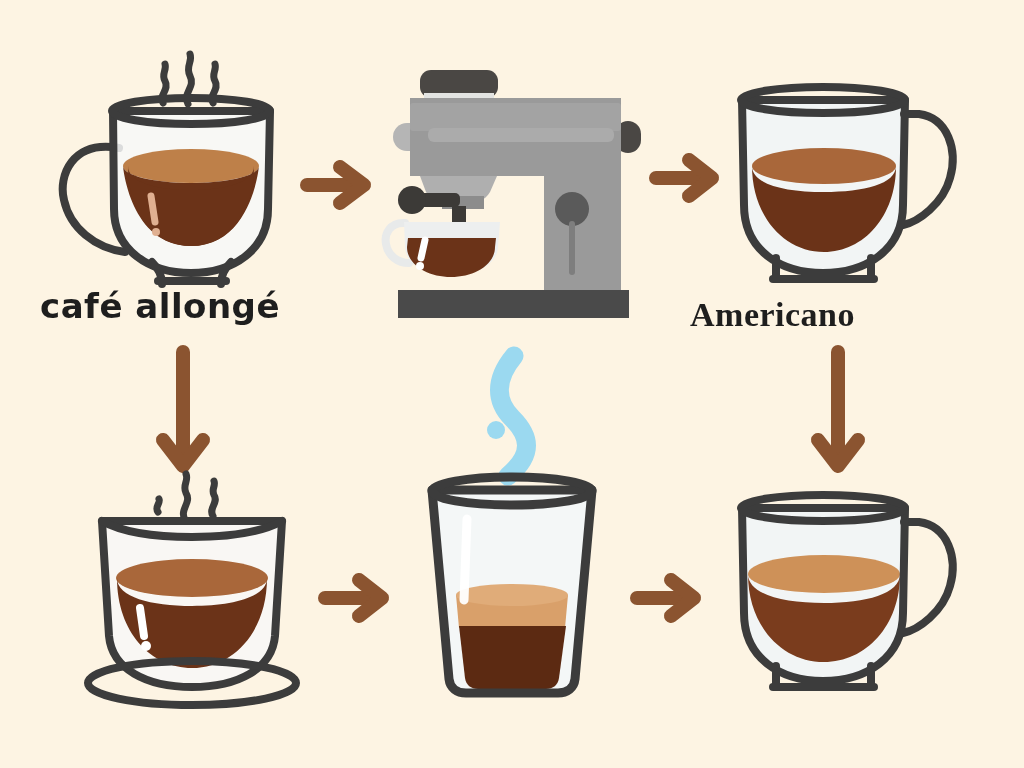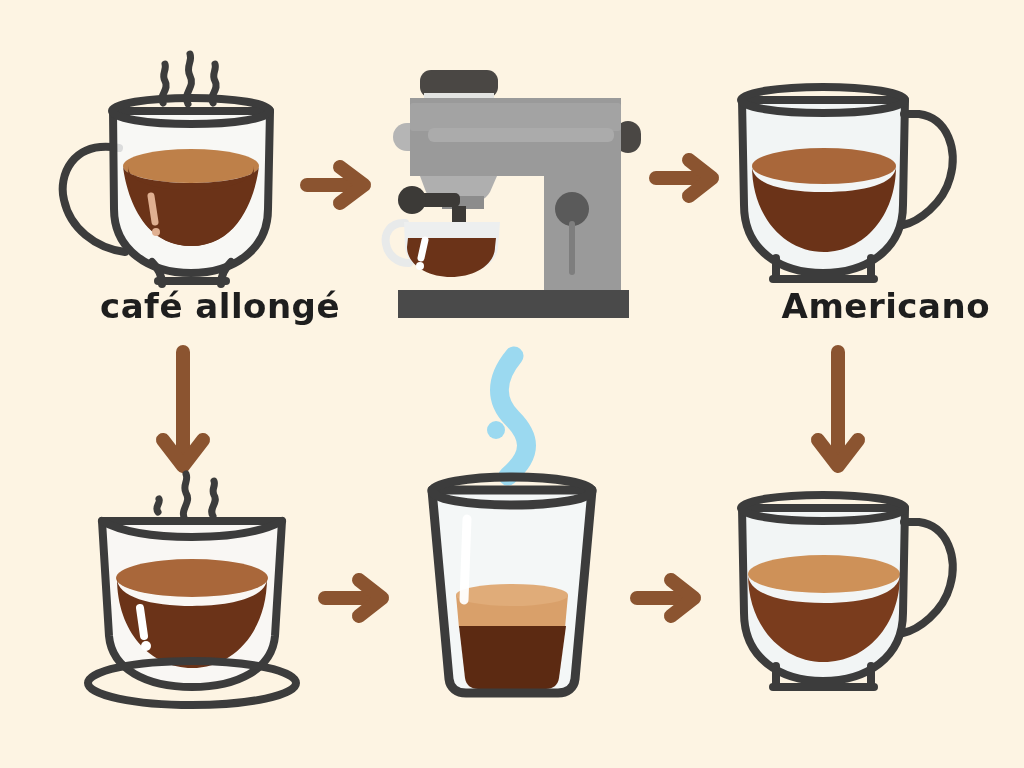--- a/index.html
+++ b/index.html
@@ -11,25 +11,25 @@
     position:relative;
   }
   #stage{position:absolute;left:0;top:0;width:1024px;height:768px;}
   .label{
     position:absolute;
     font-family:"DejaVu Sans", sans-serif;
     font-weight:700;
     font-size:34px;
     color:#1E1E1E;
     letter-spacing:0.5px;
-    text-align:right;
+    text-align:left;
     white-space:nowrap;
   }
   #label-cafe-allonge{left:40px;top:286px;width:300px;}
-  #label-americano{left:690px;top:286px;width:300px;}
+  #label-americano{left:690px;top:296px;width:300px;font-family:Liberation Serif, serif;}
 </style>
 </head>
 <body>
 
 <svg id="stage" viewBox="0 0 1024 768" width="1024" height="768" xmlns="http://www.w3.org/2000/svg">
 
   <rect x="0" y="0" width="1024" height="768" fill="#FDF4E3"></rect>
 
   <g>
 

